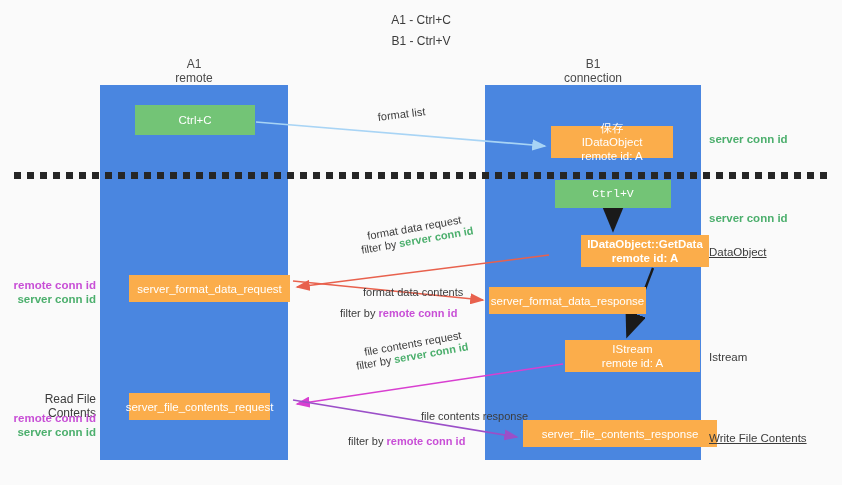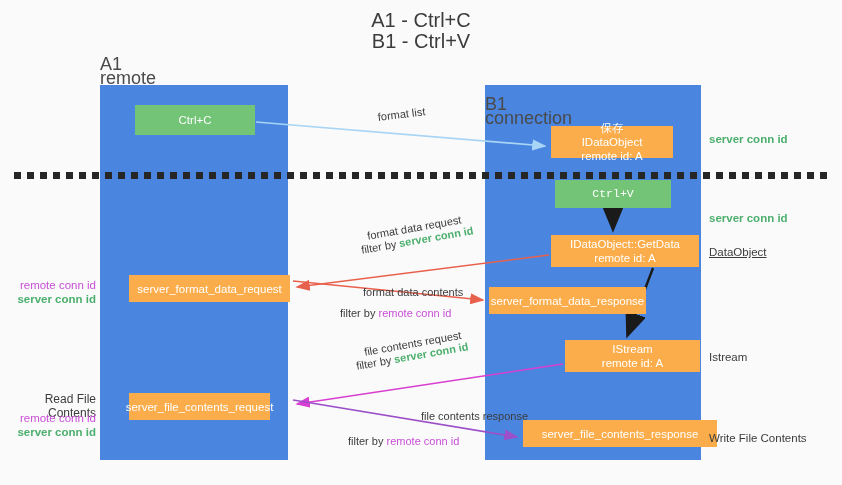--- a/index.html
+++ b/index.html
@@ -11,32 +11,32 @@
     overflow:hidden;
     position:relative;
   }
   #stage{position:absolute;left:0;top:0;width:842px;height:485px;}
   .abs{position:absolute;}
 
   
   #title{
     left:0;top:10px;width:842px;
     text-align:center;
-    font-size:20px;line-height:21px;
+    font-size:12px;line-height:21px;
     color:#3c3c3c;
     white-space:pre-line;
   }
 
   
   .col-header{
-    font-size:18px;line-height:14px;
+    text-align:center;font-size:12px;line-height:14px;
     color:#4a4a4a;white-space:pre-line;
   }
   #hdr-a1{left:100px;top:57px;width:188px;}
-  #hdr-b1{left:485px;top:57px;width:216px;margin-top:40px;}
+  #hdr-b1{left:485px;top:57px;width:216px;}
 
   
   .lane{background:#4a86e0;}
   #lane-a1{left:100px;top:85px;width:188px;height:375px;}
   #lane-b1{left:485px;top:85px;width:216px;height:375px;}
 
   
   #divider{
     left:14px;top:172px;width:814px;height:7px;
     background-image:repeating-linear-gradient(to right,
@@ -52,37 +52,37 @@
     font-size:11.5px;line-height:14px;
     white-space:pre-line;
     padding:2px 20px;
   }
   .box.green{background:#73c476;}
   .box.orange{background:#fbad4b;}
 
   #box-ctrlc{left:135px;top:105px;width:120px;height:30px;}
   #box-idataobject{left:551px;top:126px;width:122px;height:32px;}
   #box-ctrlv{left:555px;top:180px;width:116px;height:28px;font-family:Liberation Mono, monospace;}
-  #box-getdata{left:551px;top:235px;width:148px;height:32px;}
+  #box-getdata{left:581px;top:235px;width:128px;height:32px;font-weight:bold;}
   #box-fmt-req{left:129px;top:275px;width:161px;height:27px;}
   #box-fmt-res{left:489px;top:287px;width:157px;height:27px;}
   #box-istream{left:565px;top:340px;width:135px;height:32px;}
   #box-file-req{left:129px;top:393px;width:141px;height:27px;}
   #box-file-res{left:523px;top:420px;width:194px;height:27px;}
 
   
   .right-note{font-size:11.5px;line-height:14px;color:#3c3c3c;}
   .green-txt{color:#4caf6d;font-weight:bold;}
-  .magenta-txt{color:#c84fd6;font-weight:normal;}
+  .magenta-txt{color:#c84fd6;font-weight:bold;}
 
   #note-serverconn-1{left:709px;top:132px;}
   #note-serverconn-2{left:709px;top:211px;}
   #note-dataobject{left:709px;top:245px;text-decoration:underline;}
   #note-istream{left:709px;top:350px;}
-  #note-writefile{left:709px;top:431px;}
+  #note-writefile{left:709px;top:431px;text-decoration:underline;}
 
   
   .left-note{font-size:11.5px;line-height:14px;text-align:right;}
   #note-left-conn-1{left:0px;top:278px;width:96px;}
   #note-readfile{left:0px;top:392px;width:96px;font-size:12px;color:#3c3c3c;}
   #note-left-conn-2{left:0px;top:411px;width:96px;}
 
   
   .arrow-label{
     font-size:11px;line-height:15px;

